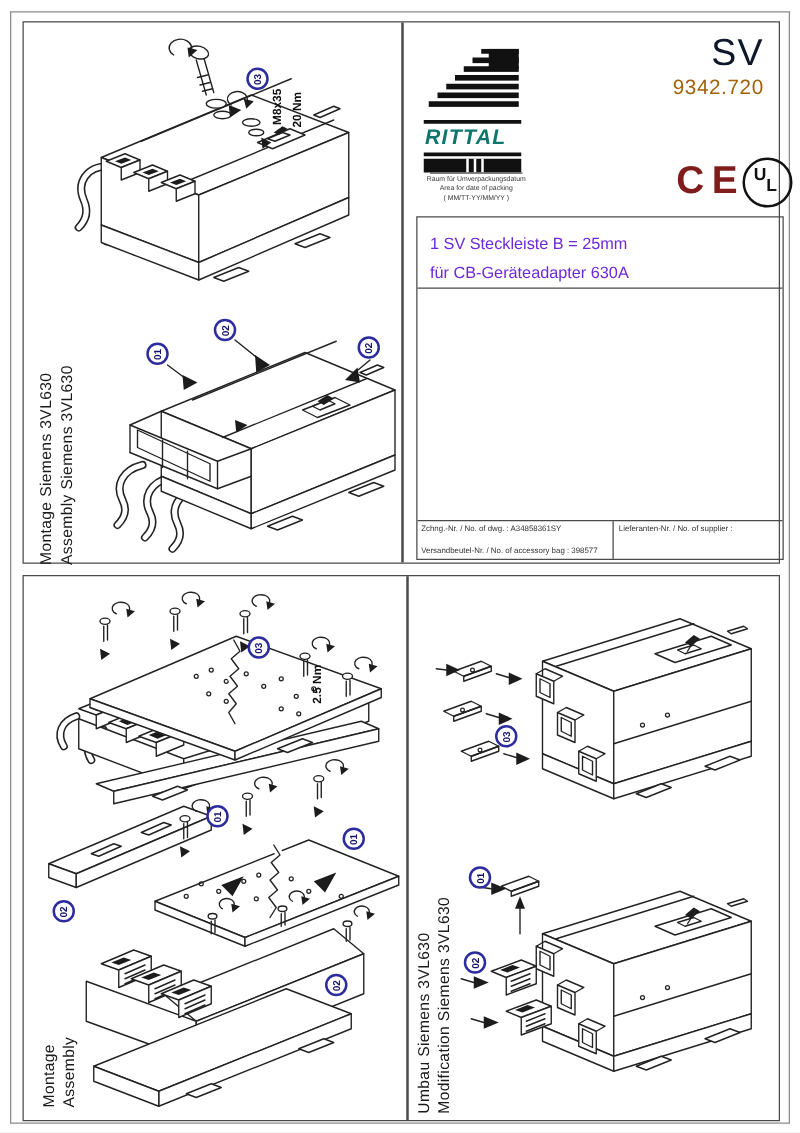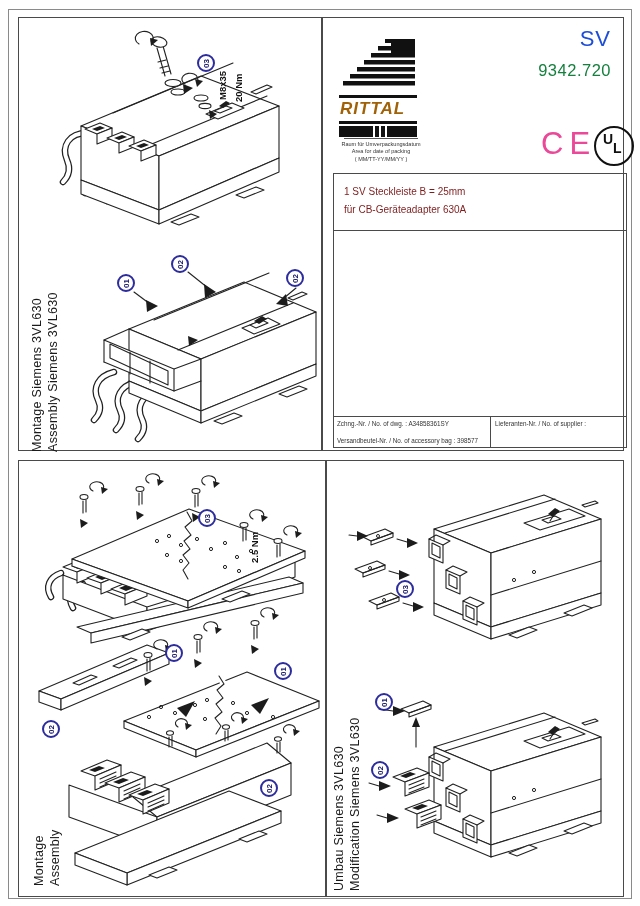--- a/index.html
+++ b/index.html
@@ -28,42 +28,42 @@
   .d { position:absolute; }
   .d svg { display:block; width:100%; height:100%; overflow:visible; }
   .fc { fill:#fff; stroke:#222; stroke-width:1.1; stroke-linejoin:round; }
   .ln { fill:none; stroke:#222; stroke-width:1.1; stroke-linejoin:round; stroke-linecap:round; }
   .dk { fill:#1c1c1c; stroke:none; }
   .tube { stroke:#222; stroke-width:6.5; fill:none; stroke-linecap:round; }
   .tubein { stroke:#fff; stroke-width:4; fill:none; stroke-linecap:round; }
   .dot { fill:none; stroke:#222; stroke-width:1; }
 
   
-  .sv-title { position:absolute; right:12px; top:8px; font-size:22px; letter-spacing:1px; color:#1d4ed8; }
-  .sv-model { position:absolute; right:12px; top:43px; font-size:16.5px; letter-spacing:.5px; color:#15803d; }
+  .sv-title { position:absolute; right:12px; top:8px; font-size:30px; letter-spacing:1px; color:#0f172a; }
+  .sv-model { position:absolute; right:12px; top:43px; font-size:16.5px; letter-spacing:.5px; color:#a16207; }
 
   .logo { position:absolute; left:320px; top:21px; width:78px; }
   .logo-rule { height:3px; background:#111; margin-top:2px; }
-  .logo-word { font-size:17px; font-weight:bold; font-style:italic; letter-spacing:1px; color:#a16207; padding:1px 0 0 1px; }
+  .logo-word { font-size:17px; font-weight:bold; font-style:italic; letter-spacing:1px; color:#0f766e; padding:1px 0 0 1px; }
   .logo-bbar { position:relative; height:11px; background:#111; margin-top:2px; }
   .logo-slit { position:absolute; top:0; bottom:0; width:2px; background:#fff; }
 
   .packing-note { position:absolute; left:314px; top:120px; width:96px; text-align:center;
                   font-size:5.5px; line-height:1.35; color:#333; }
   .packing-rule { width:74px; height:1px; background:#555; margin:0 auto 2px auto; }
 
-  .ce-mark { position:absolute; left:522px; top:108px; font-size:31px; letter-spacing:6px; color:#ec4899; font-weight:400; }
+  .ce-mark { position:absolute; left:522px; top:108px; font-size:31px; letter-spacing:6px; color:#7f1d1d; font-weight:700; }
   .ul-mark { position:absolute; left:575px; top:108px; width:36px; height:36px; border:2.2px solid #111; border-radius:50%; }
   .ul-u { position:absolute; left:7px; top:3px; font-size:14px; font-weight:bold; color:#111; }
   .ul-l { position:absolute; left:17px; top:12px; font-size:14px; font-weight:bold; color:#111; }
 
   .desc-box { position:absolute; left:314px; top:155px; width:292px; height:273px; border:1.3px solid #4a4a4a;
               display:flex; flex-direction:column; }
   .desc-row { height:57px; border-bottom:1.2px solid #4a4a4a; padding:9px 0 0 10px; box-sizing:border-box;
-              font-size:10px; line-height:1.8; color:#7f1d1d; }
+              font-size:13px; line-height:1.8; color:#6d28d9; }
   .desc-filler { flex:1; }
   .desc-footer { height:30px; border-top:1.2px solid #4a4a4a; display:flex; font-size:6.3px; color:#333; }
   .foot-left { width:157px; border-right:1.2px solid #4a4a4a; padding:3px 3px; box-sizing:border-box;
                display:flex; flex-direction:column; justify-content:space-between; }
   .foot-right { flex:1; padding:3px 4px; box-sizing:border-box; }
 </style>
 </head>
 <body>
 
 <div id="page">

